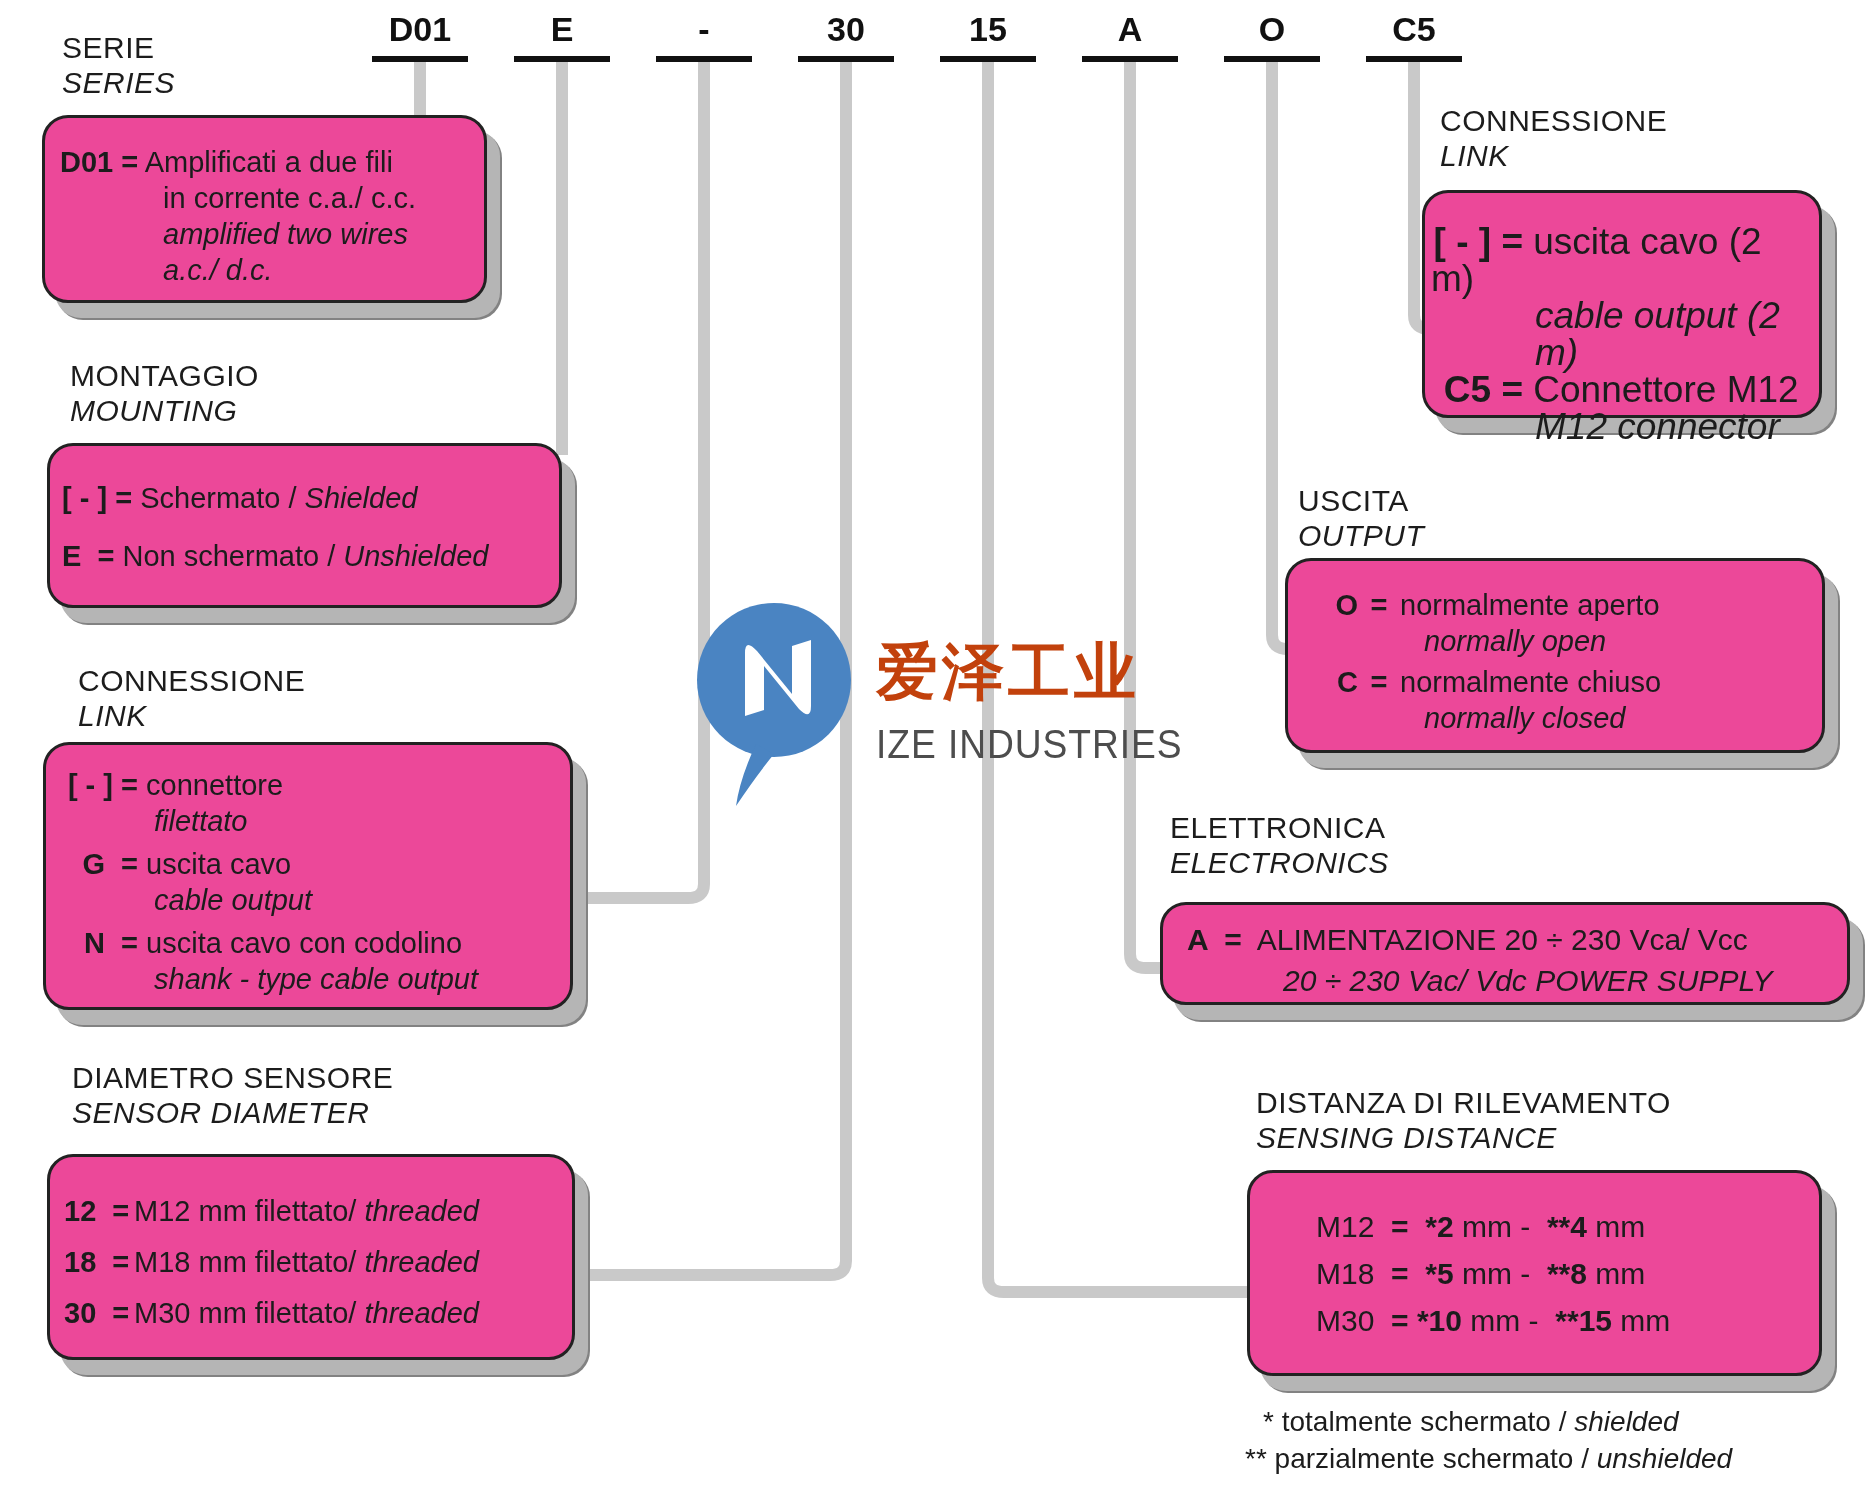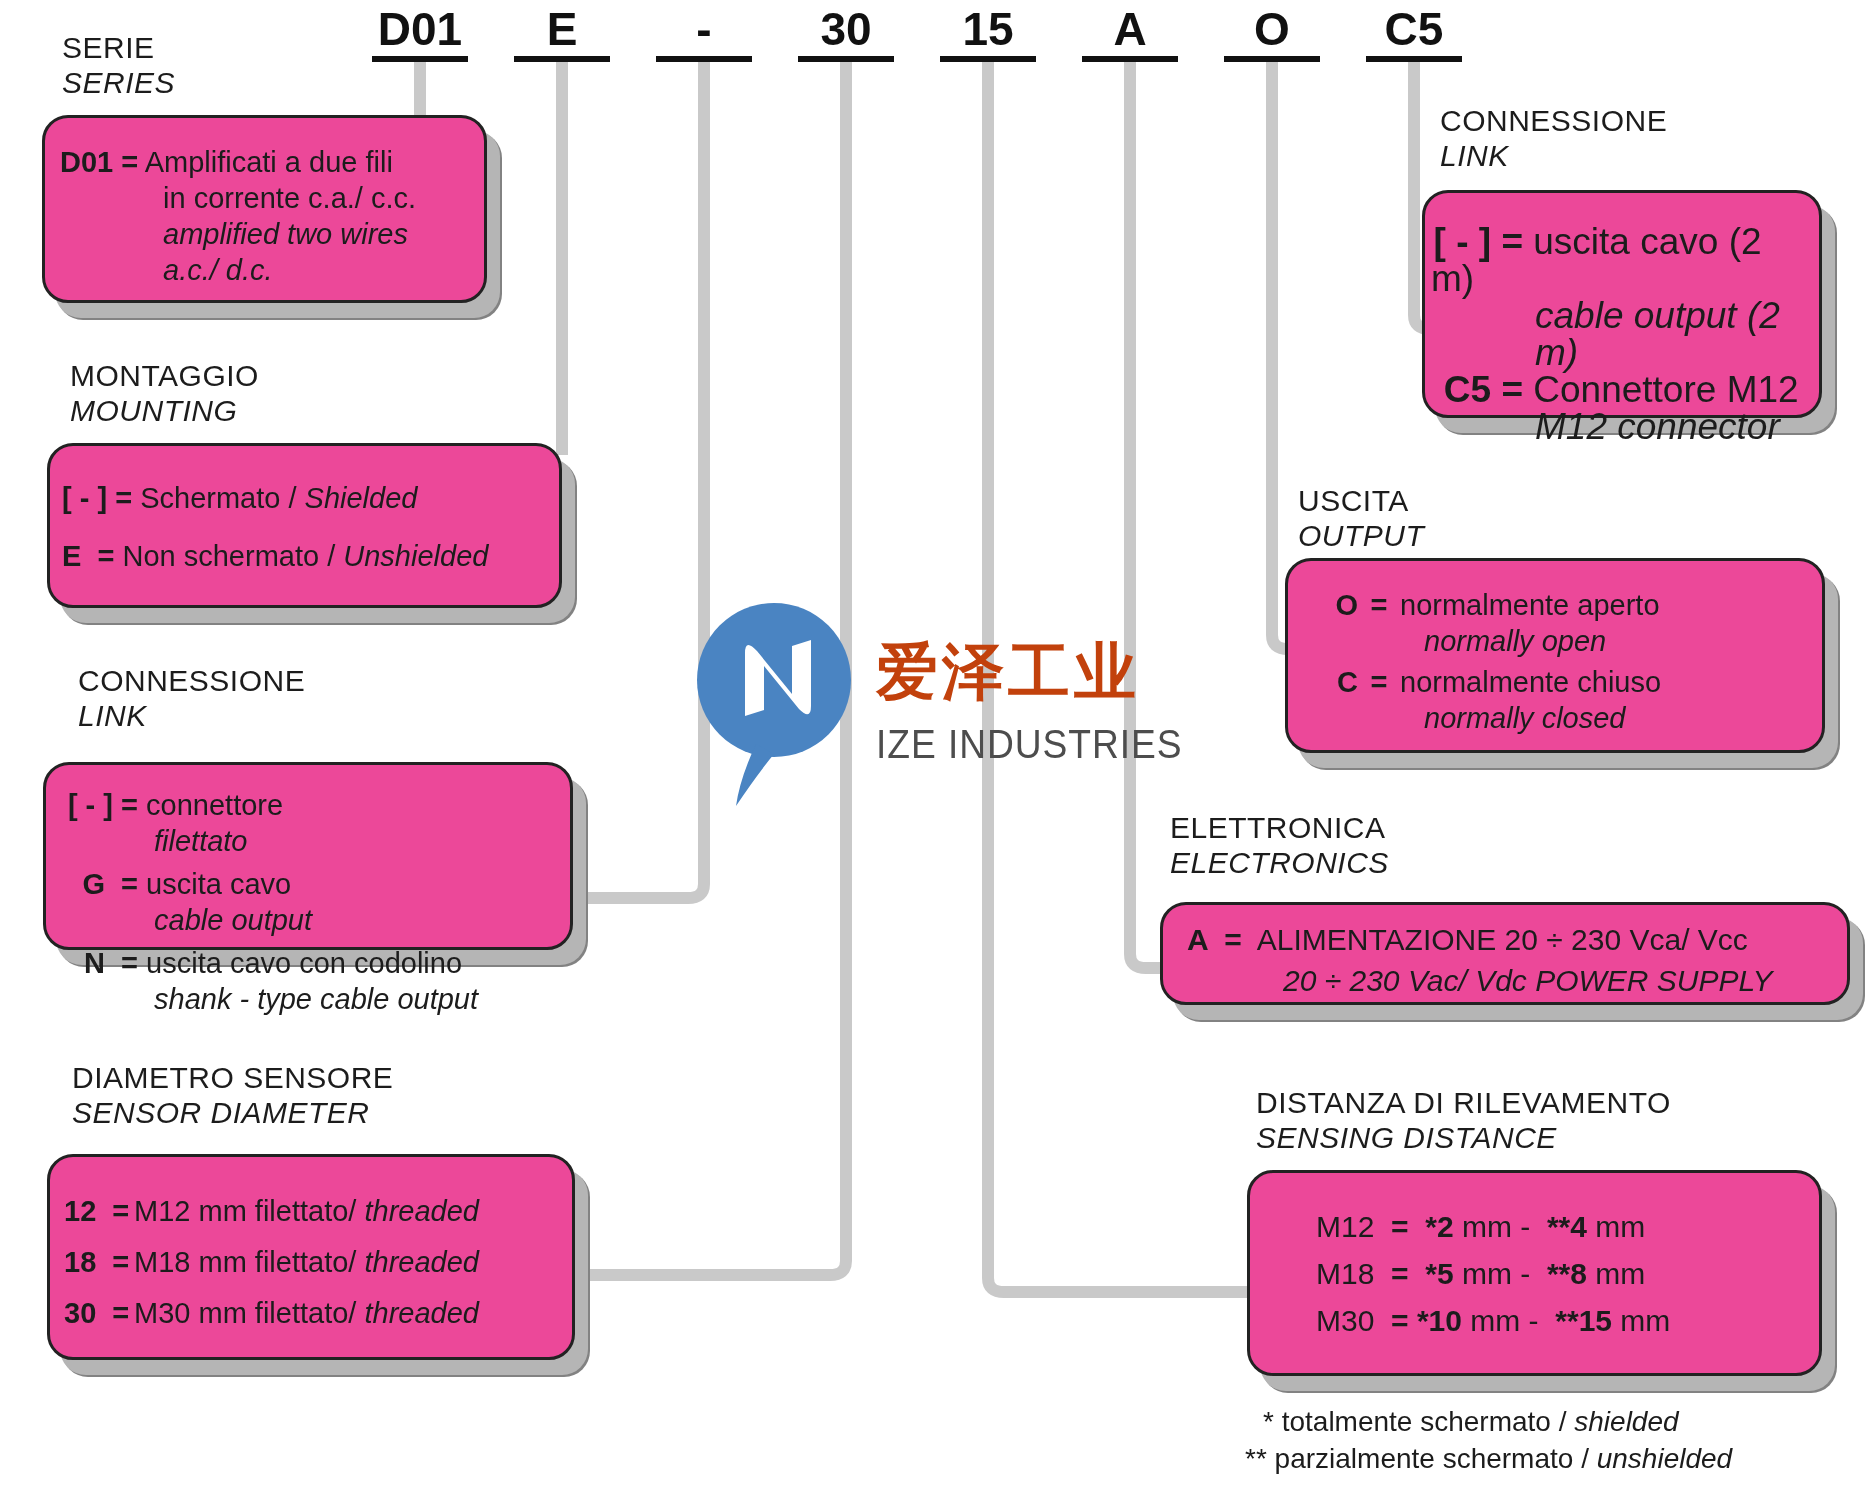--- a/index.html
+++ b/index.html
@@ -5,21 +5,21 @@
   html,body{margin:0;padding:0;background:#ffffff;}
   #page{position:relative;width:1875px;height:1492px;background:#fff;overflow:hidden;
         font-family:"Liberation Sans", sans-serif;color:#1c1c1c;}
 
   
   #wires{position:absolute;left:0;top:0;z-index:1;}
   #wires path{stroke:#c9c9c9;stroke-width:12;fill:none;}
 
   
   .code-seg{position:absolute;top:4px;width:130px;text-align:center;z-index:3;}
-  .code-seg .glyph{font-size:46px;font-weight:bold;line-height:50px;color:#111;}
+  .code-seg .glyph{font-size:34px;font-weight:bold;line-height:50px;color:#111;}
   .code-seg .bar{width:96px;height:6px;background:#111;margin:2px auto 0;}
 
   
   .sec-head{position:absolute;z-index:3;font-size:30px;line-height:35px;letter-spacing:.5px;}
   .sec-head .sub{font-style:italic;}
 
   
   .callout{position:absolute;z-index:2;background:#ec4899;border:3px solid #222;border-radius:26px;
            box-shadow:13px 15px 0 0 #b5b5b5, 15px 17px 0 0 #828282;
            box-sizing:border-box;font-size:29px;line-height:36px;}
@@ -164,21 +164,21 @@
     <div class="ind">in corrente c.a./ c.c.</div>
     <div class="ind em">amplified two wires</div>
     <div class="ind em">a.c./ d.c.</div>
   </div>
 
   <div id="box-montaggio" class="callout" style="left:47px;top:443px;width:515px;height:165px">
     <div class="row"><span class="key">[ - ] =</span> <span>Schermato / </span><span class="em">Shielded</span></div>
     <div class="row"><span class="key">E  =</span> <span>Non schermato / </span><span class="em">Unshielded</span></div>
   </div>
 
-  <div id="box-conn-left" class="callout" style="left:43px;top:762px;width:530px;height:188px">
+  <div id="box-conn-left" class="callout" style="left:43px;top:742px;width:530px;height:268px">
     <div class="grp">
       <div class="main"><span class="kcol">[ - ] =</span> <span>connettore</span></div>
       <div class="sub">filettato</div>
     </div>
     <div class="grp">
       <div class="main"><span class="kcol">G  =</span> <span> uscita cavo</span></div>
       <div class="sub">cable output</div>
     </div>
     <div class="grp">
       <div class="main"><span class="kcol">N  =</span> <span>uscita cavo con  codolino</span></div>

